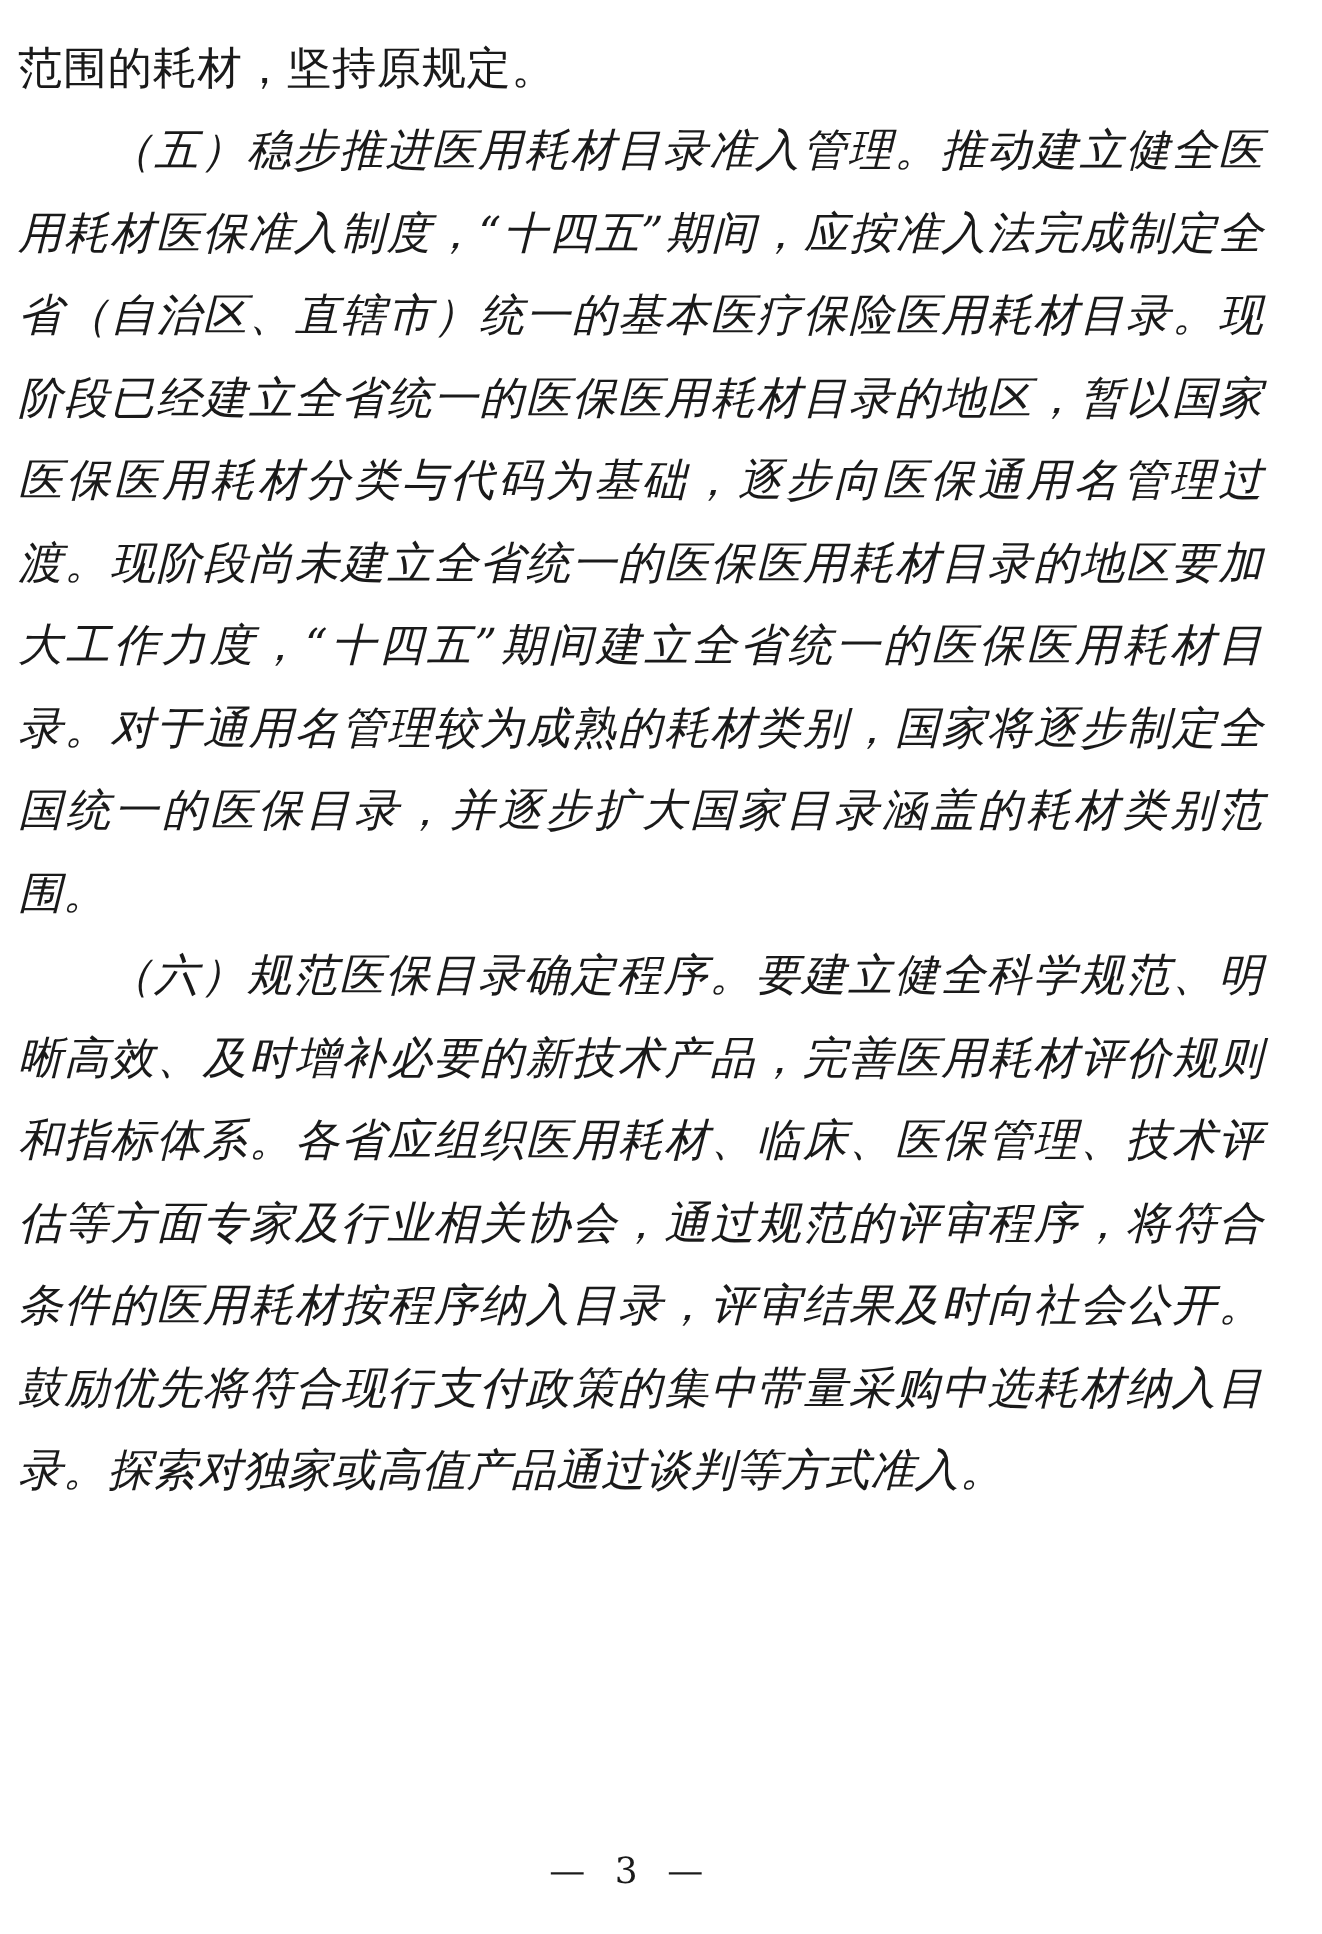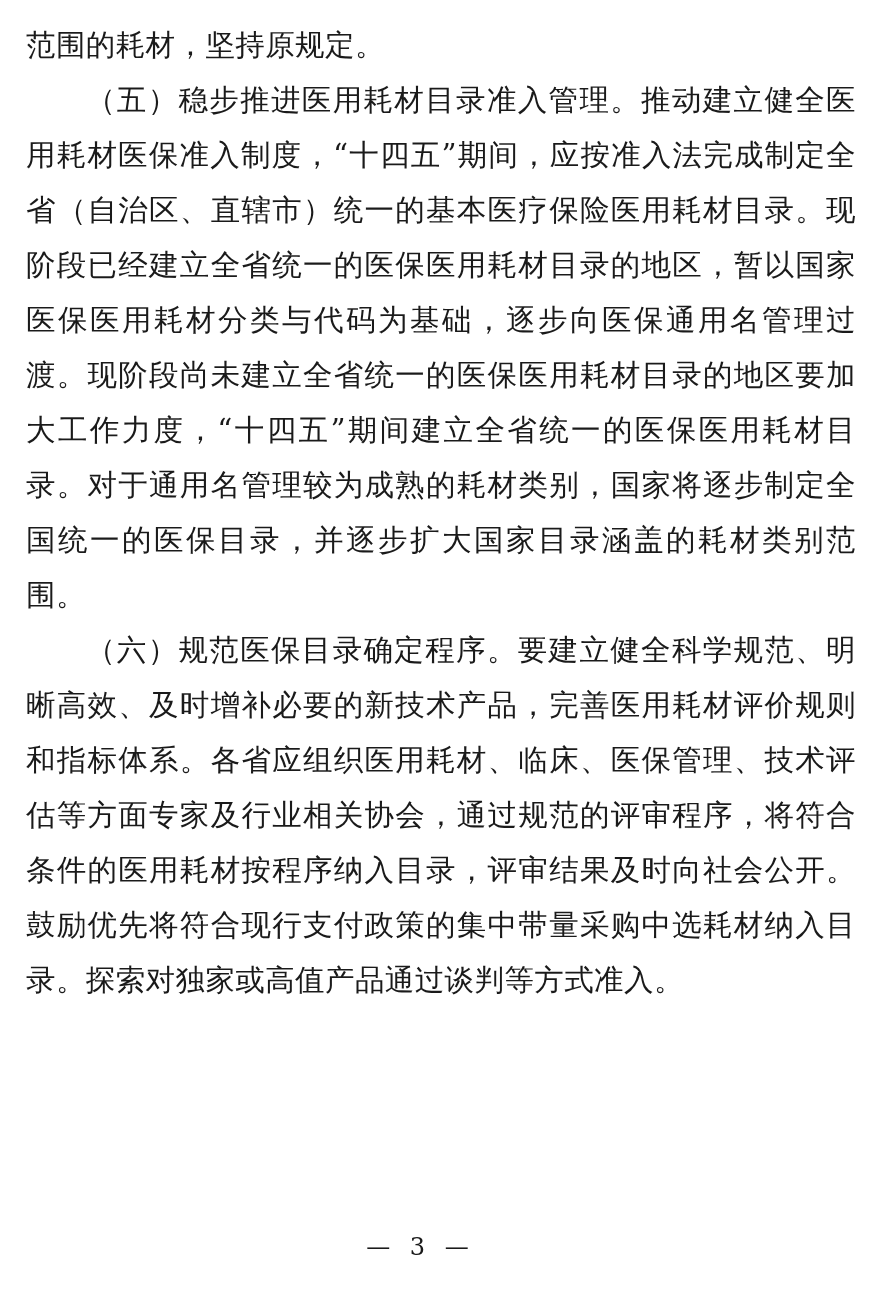--- a/index.html
+++ b/index.html
@@ -13,36 +13,37 @@
   .page {
     position: relative;
     width: 881px;
     height: 1289px;
     background: #ffffff;
     overflow: hidden;
     box-sizing: border-box;
   }
   .content {
     position: absolute;
-    left: 26px;
+    left: 12px;
     top: 18px;
     width: 830px;
   }
   .para {
     font-size: 29.5px;
     line-height: 55px;
     color: #1a1a1a;
     text-align: justify;
     text-justify: inter-ideograph;
     letter-spacing: 0.4px;
     margin: 0 0 0 0;
     font-family: "DejaVu Serif", "Liberation Serif", serif;
   }
   .para.indent {
     text-indent: 60px;
+    font-style: italic;
   }
   .footer {
     position: absolute;
     left: 0;
     bottom: 28px;
     width: 881px;
     text-align: center;
     padding-right: 40px;
     box-sizing: border-box;
   }

